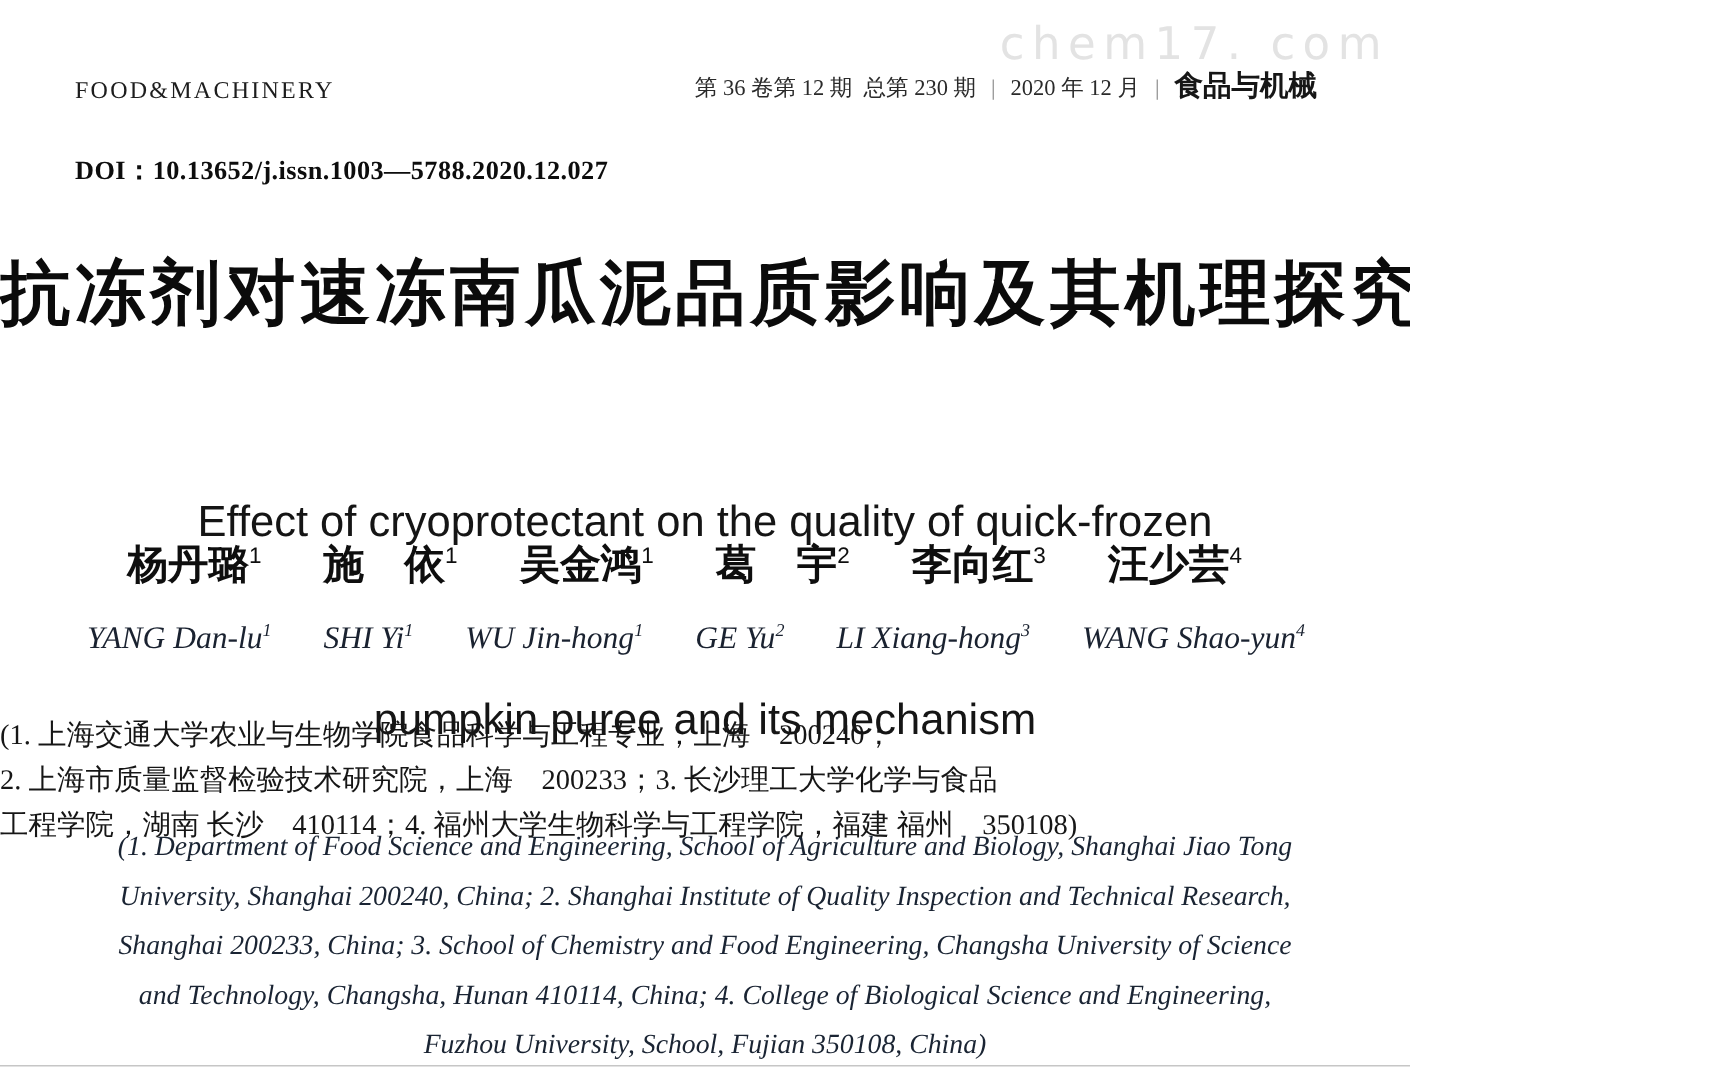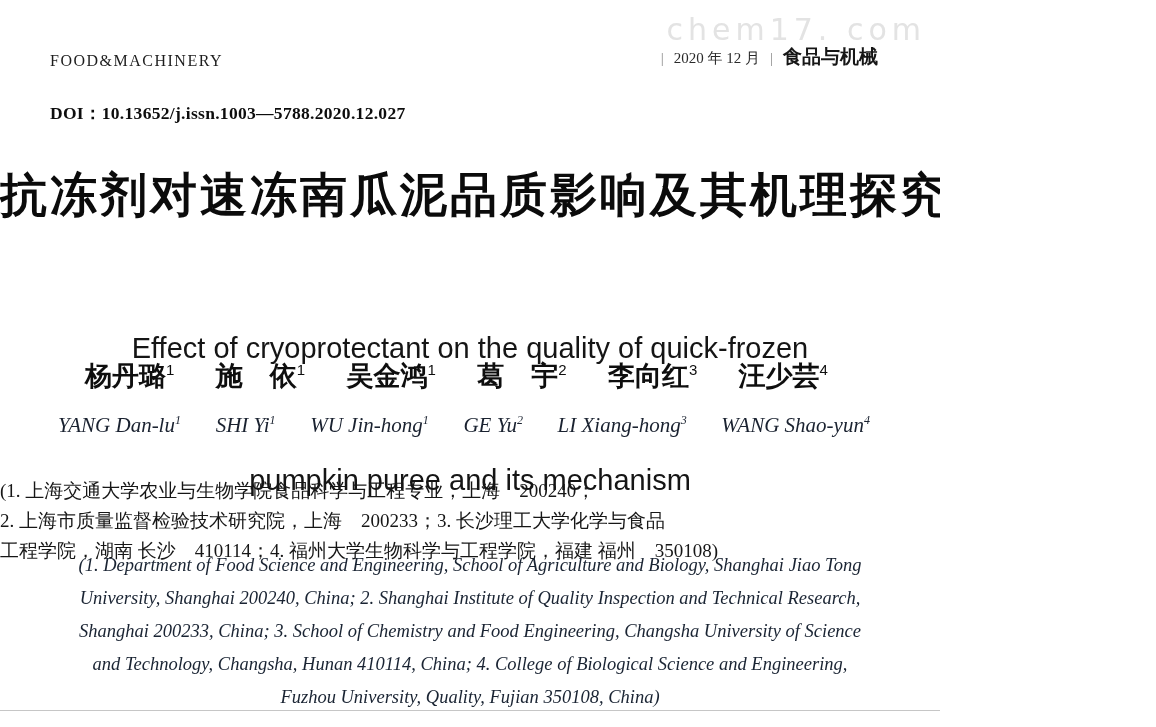--- a/index.html
+++ b/index.html
@@ -161,20 +161,21 @@
 </head>
 <body>
 
 <div class="page">
 
   <div class="watermark">chem17. com</div>
 
   <div class="header">
     <div class="journal-en">FOOD&amp;MACHINERY</div>
     <div class="header-right">
+      <span>第 36 卷第 12 期  总第 230 期</span>
       <span class="divider">|</span>
       <span>2020 年 12 月</span>
       <span class="divider">|</span>
       <span class="journal-cn">食品与机械</span>
     </div>
   </div>
 
   <div class="doi">DOI：10.13652/j.issn.1003—5788.2020.12.027</div>
 
   <div class="title-cn">抗冻剂对速冻南瓜泥品质影响及其机理探究</div>
@@ -206,18 +207,18 @@
     <div class="affil-line">(1. 上海交通大学农业与生物学院食品科学与工程专业，上海　200240；</div>
     <div class="affil-line">2. 上海市质量监督检验技术研究院，上海　200233；3. 长沙理工大学化学与食品</div>
     <div class="affil-line">工程学院，湖南 长沙　410114；4. 福州大学生物科学与工程学院，福建 福州　350108)</div>
   </div>
 
   <div class="affil-en">
     <div class="affil-line">(1. Department of Food Science and Engineering, School of Agriculture and Biology, Shanghai Jiao Tong</div>
     <div class="affil-line">University, Shanghai 200240, China; 2. Shanghai Institute of Quality Inspection and Technical Research,</div>
     <div class="affil-line">Shanghai 200233, China; 3. School of Chemistry and Food Engineering, Changsha University of Science</div>
     <div class="affil-line">and Technology, Changsha, Hunan 410114, China; 4. College of Biological Science and Engineering,</div>
-    <div class="affil-line">Fuzhou University, Quality, Fujian 350108, China)</div>
+    <div class="affil-line">Fuzhou University, School, Fujian 350108, China)</div>
   </div>
 
   <div class="bottom-rule"></div>
 
 </div>
 
 </body></html>

